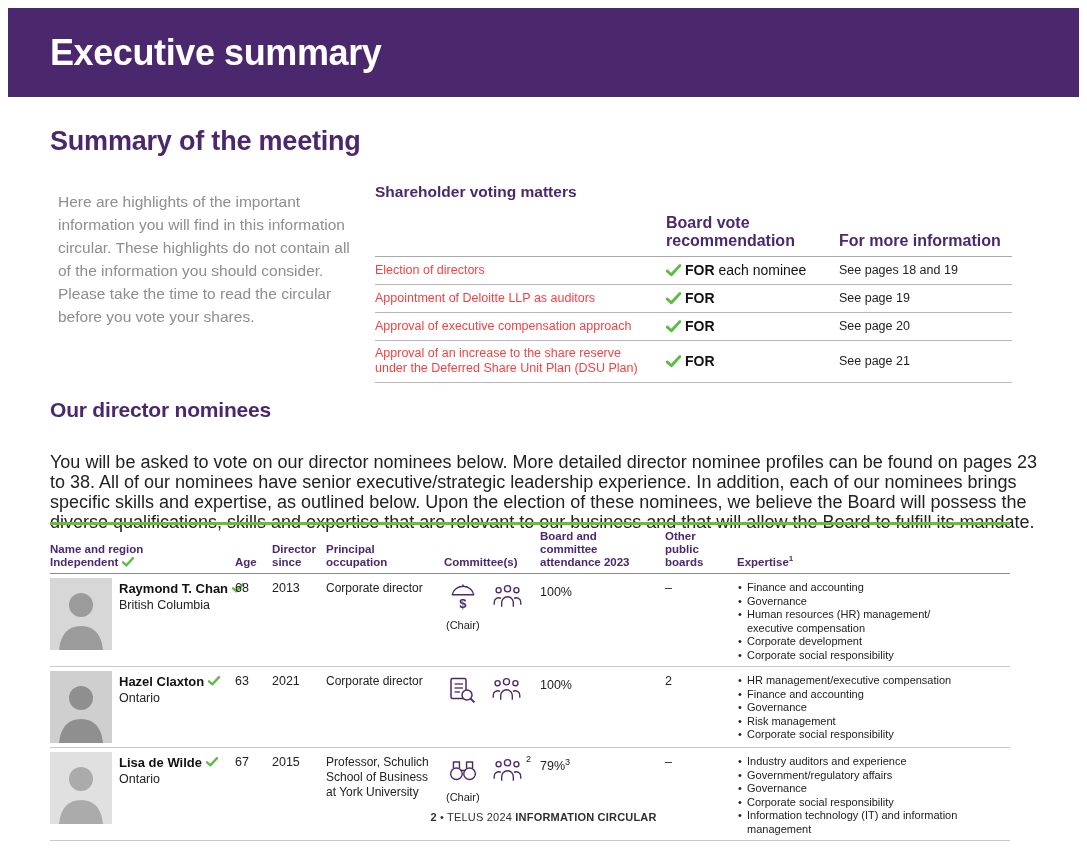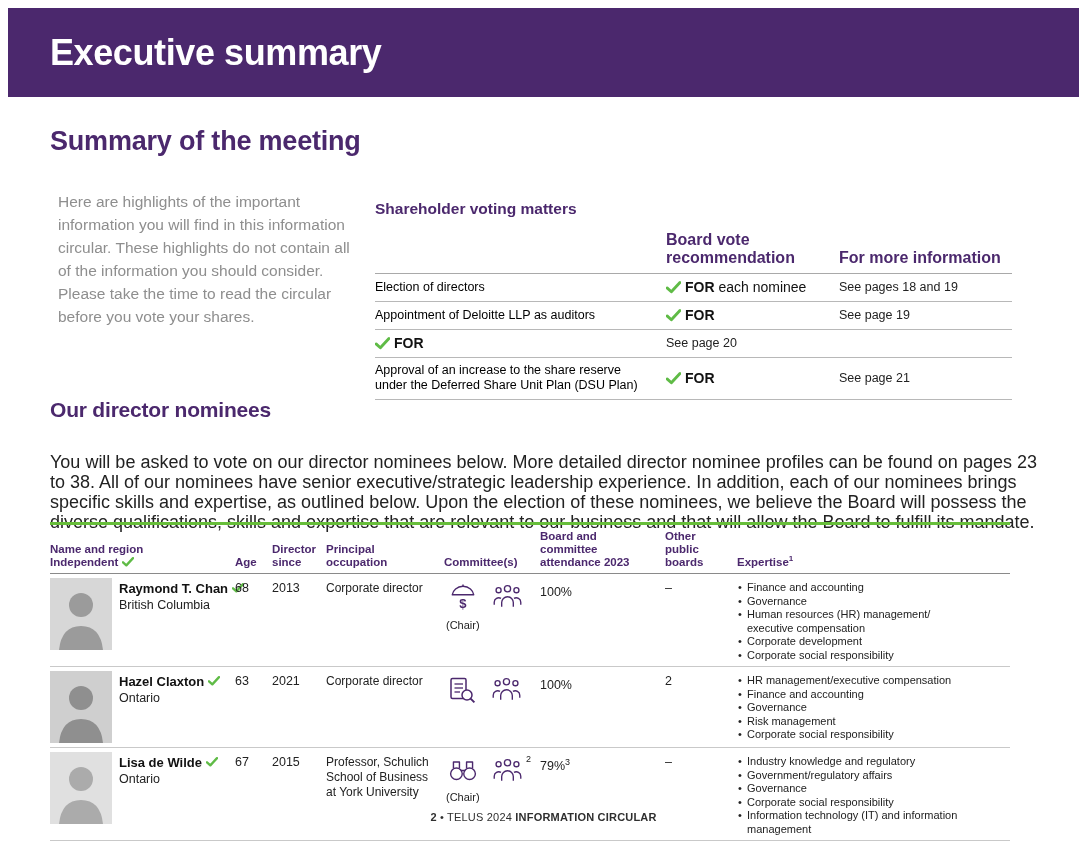--- a/index.html
+++ b/index.html
@@ -14,27 +14,27 @@
           background: #4B286D; display: flex; align-items: center; }
   .band h1 { margin: 0 0 0 42px; color: #fff; font-size: 36px; font-weight: 700; letter-spacing: -0.4px; }
 
   
   .sec-title { position: absolute; left: 50px; top: 126px; margin: 0;
                color: #4B286D; font-size: 27px; font-weight: 700; letter-spacing: -0.2px; }
   .intro-left { position: absolute; left: 50px; top: 182px; width: 296px; margin: 8px;
                 color: #8E8E8E; font-size: 15.5px; line-height: 23px; }
 
   
-  .voting { position: absolute; left: 375px; top: 200px; width: 637px; }
+  .voting { position: absolute; left: 375px; top: 183px; width: 637px; }
   .voting-title { margin: 0 0 13px 0; color: #4B286D; font-size: 15.5px; font-weight: 700; }
   .vgrid { display: grid; grid-template-columns: 291px 173px 173px; }
   .vhead { padding-bottom: 6px; border-bottom: 1px solid #a9a9a9; align-items: end; }
   .vh { color: #4B286D; font-weight: 700; font-size: 16px; }
   .vrow { border-bottom: 1px solid #b8b8b8; align-items: center; padding: 5px 0 6px; min-height: 25px; }
-  .vmatter { font-size: 12.5px; color: #000000; line-height: 15px; padding-right: 16px; }
+  .vmatter { font-size: 12.5px; color: #ef4444; line-height: 15px; padding-right: 16px; }
   .vvote { font-size: 14px; color: #111; white-space: nowrap; }
   .vvote b { font-weight: 700; }
   .vinfo { font-size: 12.5px; color: #222; }
   .chk { vertical-align: -2px; margin-right: 4px; }
 
   
   .nom-title { position: absolute; left: 50px; top: 398px; margin: 0;
                color: #4B286D; font-size: 21px; font-weight: 700; letter-spacing: -0.2px; }
   .nom-intro { position: absolute; left: 50px; top: 452px; width: 1002px; margin: 0;
                font-size: 18px; line-height: 20px; color: #222; }
@@ -108,20 +108,21 @@
       <div class="vmatter">Appointment of Deloitte LLP as auditors</div>
       <div class="vvote">
         <svg class="chk" width="15" height="13" viewBox="0 0 14 12">
             <path d="M1 6.4 L5 10 L13 1.4" fill="none" stroke="#5FBB46" stroke-width="2.7" stroke-linecap="round" stroke-linejoin="round"></path>
           </svg><b>FOR</b><span></span>
       </div>
       <div class="vinfo">See page 19</div>
     </div>
 
     <div class="vgrid vrow">
+      <div class="vmatter">Approval of executive compensation approach</div>
       <div class="vvote">
         <svg class="chk" width="15" height="13" viewBox="0 0 14 12">
             <path d="M1 6.4 L5 10 L13 1.4" fill="none" stroke="#5FBB46" stroke-width="2.7" stroke-linecap="round" stroke-linejoin="round"></path>
           </svg><b>FOR</b><span></span>
       </div>
       <div class="vinfo">See page 20</div>
     </div>
 
     <div class="vgrid vrow">
       <div class="vmatter">Approval of an increase to the share reserve under the Deferred Share Unit Plan (DSU Plan)</div>
@@ -321,21 +322,21 @@
               <path d="M10 24 v-4.2 a6 6 0 0 1 12 0 V24" fill="none" stroke="#4B286D" stroke-width="1.4" stroke-linejoin="round"></path>
             </svg>
             <sup class="csup">2</sup>
           </span>
         </div>
       </div>
       <div class="cell att"><span>79%</span><sup class="attsup">3</sup></div>
       <div class="cell">–</div>
       <div class="cell exp">
         <ul>
-          <li>Industry knowledge and regulatory</li>
+          <li>Industry auditors and experience</li>
           <li>Government/regulatory affairs</li>
           <li>Governance</li>
           <li>Corporate social responsibility</li>
           <li>Information technology (IT) and information management</li>
         </ul>
       </div>
     </div>
 
   </div>
 

